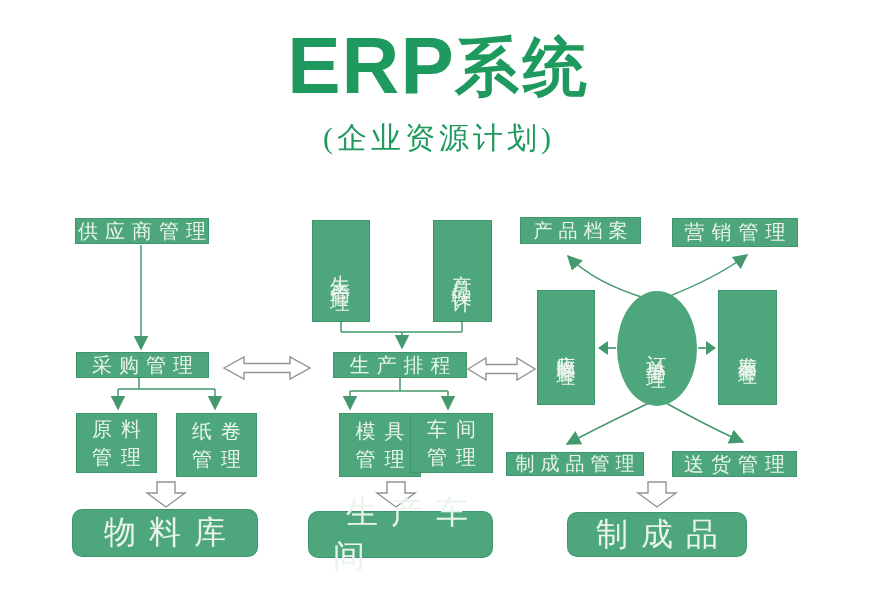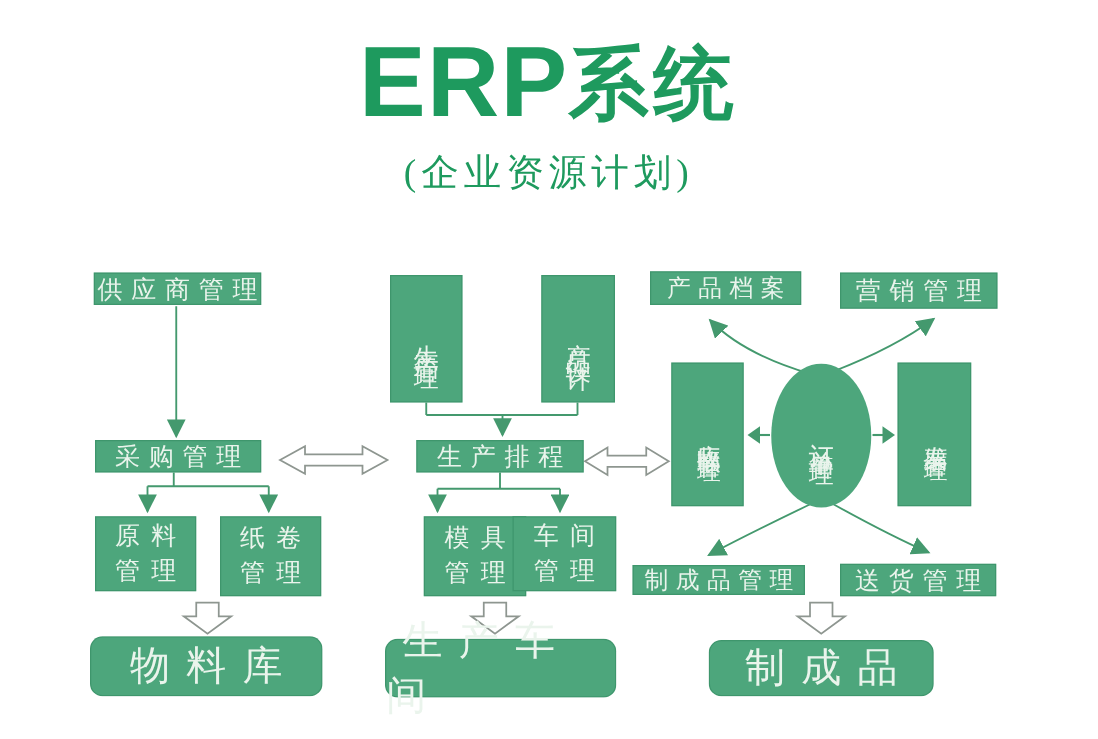--- a/index.html
+++ b/index.html
@@ -94,21 +94,21 @@
   <div class="node v" style="left:433px;top:220px;width:59px;height:102px;">产品设计</div>
   <div class="node h1line" style="left:333px;top:352px;width:134px;height:26px;">生产排程</div>
   <div class="node two" style="left:311px;top:413px;width:82px;height:64px;margin-left:28px;">
     <span>模具</span>
     <span>管理</span>
   </div>
   <div class="node two" style="left:410px;top:413px;width:83px;height:60px;">
     <span>车间</span>
     <span>管理</span>
   </div>
-  <div class="node round" style="left:308px;top:511px;width:185px;height:47px;">生产车间</div>
+  <div class="node round" style="left:308px;top:511px;width:185px;height:47px;padding-left:24px;">生产车间</div>
 
   <div class="node h1line" style="left:672px;top:218px;width:126px;height:29px;">营销管理</div>
   <div class="node h1line" style="left:520px;top:217px;width:121px;height:27px;font-size:19px;letter-spacing:6px;text-indent:6px;">产品档案</div>
   <div class="node v-tight" style="left:537px;top:290px;width:58px;height:115px;">应收款管理</div>
   <div class="node ellipse" style="left:617px;top:291px;width:80px;height:115px;">订单管理</div>
   <div class="node v-tight" style="left:718px;top:290px;width:59px;height:115px;">发票管理</div>
   <div class="node h1line" style="left:506px;top:452px;width:138px;height:24px;font-size:19px;letter-spacing:6px;text-indent:6px;">制成品管理</div>
   <div class="node h1line" style="left:672px;top:451px;width:125px;height:26px;">送货管理</div>
   <div class="node round" style="left:567px;top:512px;width:180px;height:45px;">制成品</div>
 

